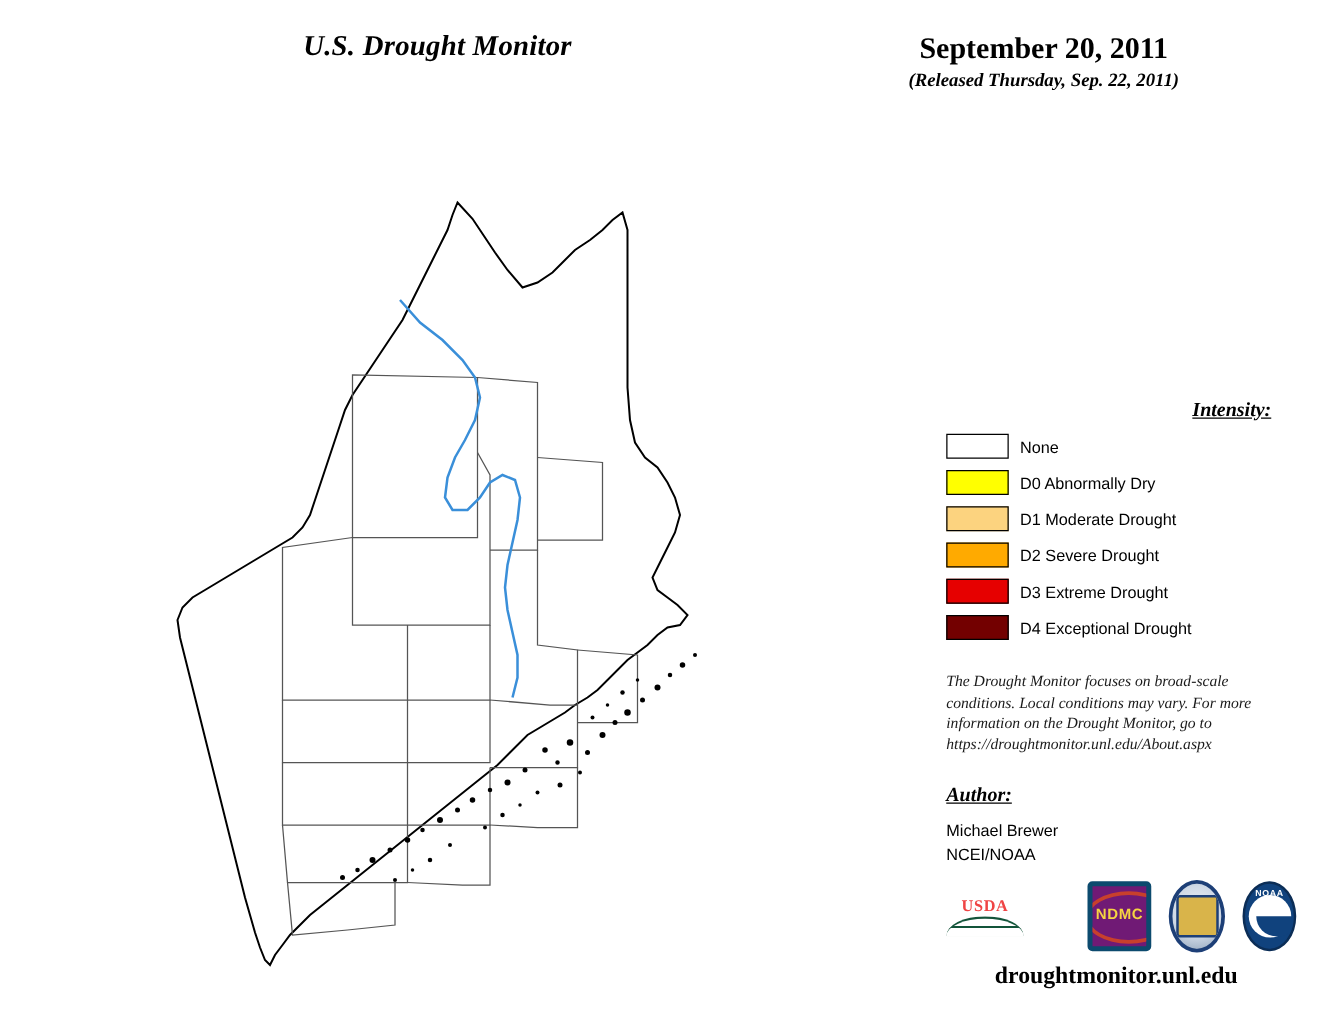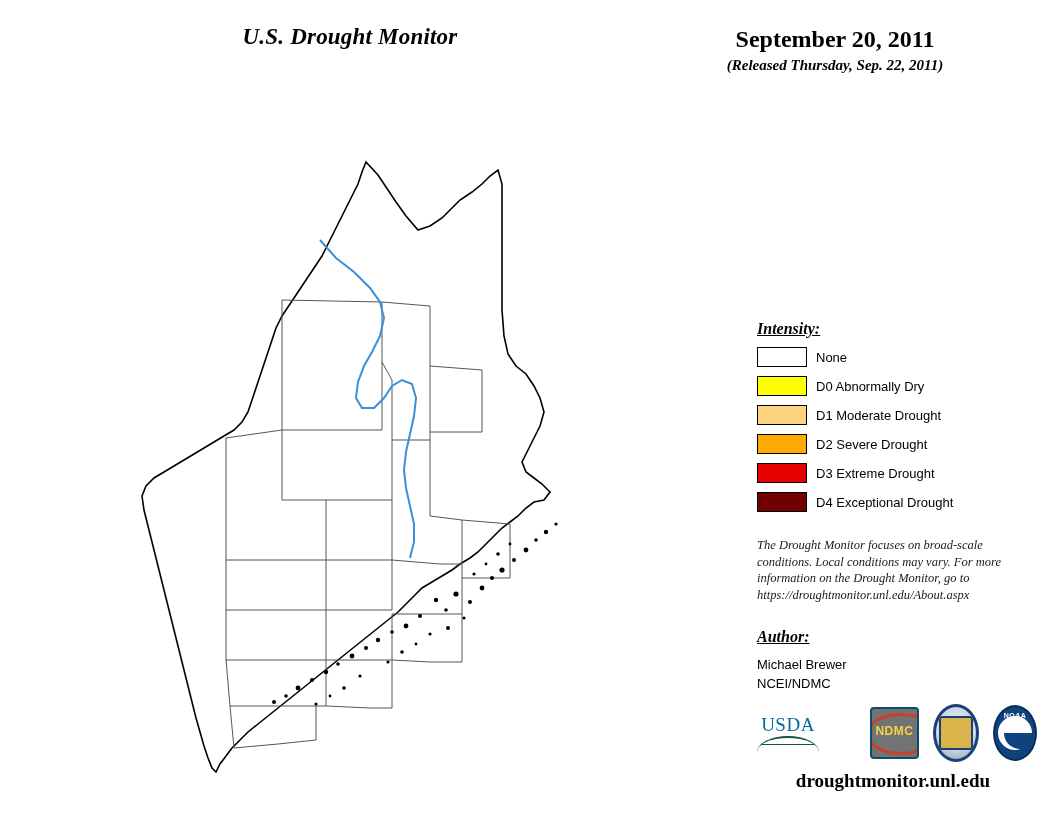--- a/index.html
+++ b/index.html
@@ -68,20 +68,21 @@
     font-size: 14px;
     margin-top: 5px;
   }
 
   
   .legend {
     position: absolute;
     left: 757px;
     top: 320px;
     width: 260px;
+    text-align: right;
   }
   .legend-title {
     font-family: "Liberation Serif", serif;
     font-style: italic;
     font-weight: bold;
     font-size: 16px;
     text-decoration: underline;
     margin-bottom: 7px;
   }
   .legend-row {
@@ -156,39 +157,39 @@
     align-items: center;
     justify-content: center;
   }
   .logo-usda {
     width: 74px;
     flex-direction: column;
     justify-content: center;
   }
   .usda-text {
     font-family: "Liberation Serif", serif;
-    font-weight: normal;
-    font-size: 19px;
-    color: #0369a1;
+    font-weight: bold;
+    font-size: 13px;
+    color: #ef4444;
     letter-spacing: 0.5px;
     line-height: 1;
   }
   .usda-swoosh {
     width: 62px;
     height: 14px;
     margin-top: 2px;
     border-top: 2px solid #13543a;
     border-radius: 50% / 100% 100% 0 0;
     background: linear-gradient(180deg, #ffffff 0%, #ffffff 40%, #13543a 41%, #13543a 52%, #ffffff 53%);
   }
   .logo-ndmc {
     width: 58px;
     height: 48px;
-    background: #737373;
-    border: 2px solid #0c4a6e;
+    background: #701a75;
+    border: 4px solid #0c4a6e;
     border-radius: 4px;
     position: relative;
     overflow: hidden;
     margin-left: 37px;
   }
   .ndmc-arc {
     position: absolute;
     left: -6px;
     top: 4px;
     width: 70px;
@@ -427,21 +428,21 @@
       <div class="swatch" style="background:#730000"></div>
       <div class="legend-label">D4 Exceptional Drought</div>
     </div>
   </div>
 
   <div class="disclaimer">The Drought Monitor focuses on broad-scale conditions. Local conditions may vary. For more information on the Drought Monitor, go to https://droughtmonitor.unl.edu/About.aspx</div>
 
   <div class="author-block">
     <div class="author-title">Author:</div>
     <div class="author-name">Michael Brewer</div>
-    <div class="author-org">NCEI/NDMC</div>
+    <div class="author-org">NCEI/NOAA</div>
   </div>
 
   <div class="logos">
     <div class="logo logo-usda">
       <div class="usda-text">USDA</div>
       <div class="usda-swoosh"></div>
     </div>
 
     <div class="logo logo-ndmc">
       <div class="ndmc-arc"></div>

